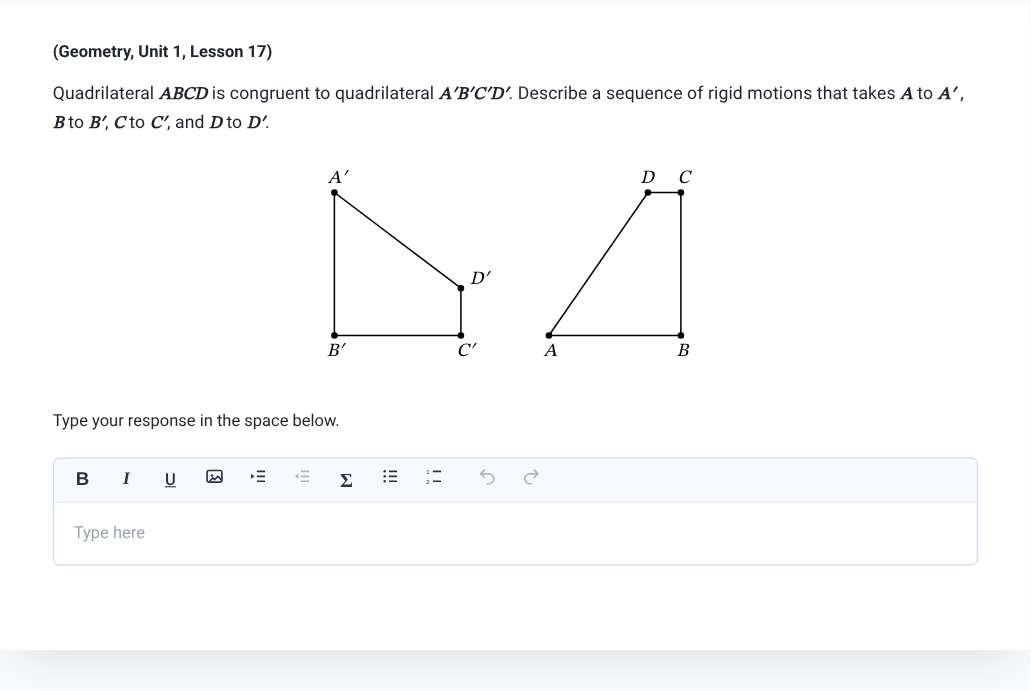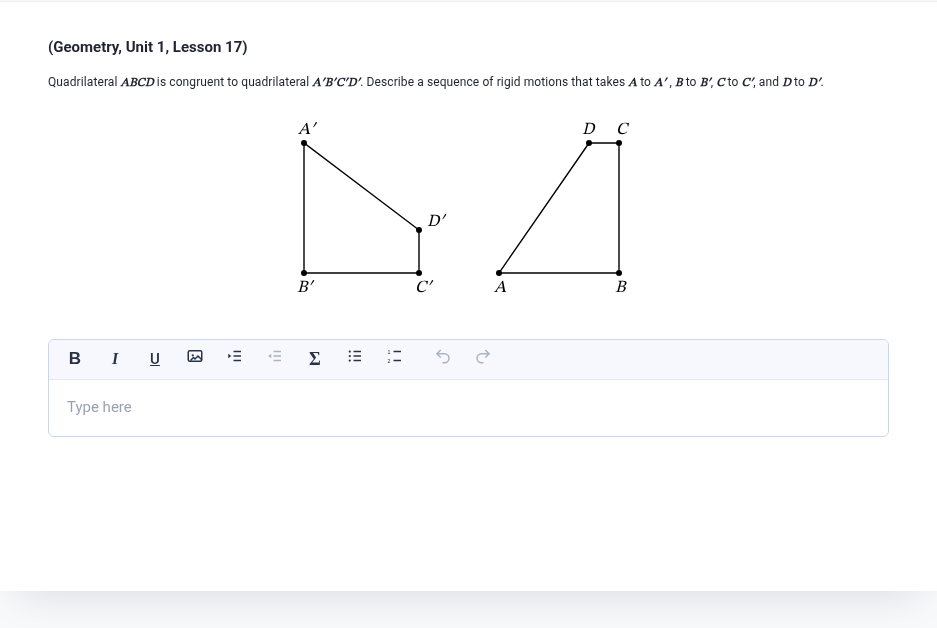--- a/index.html
+++ b/index.html
@@ -19,21 +19,21 @@
     min-height: 590px;
     box-shadow: 0 20px 40px -20px rgba(15,23,42,0.15);
   }
   .meta {
     font-size: 15px;
     color: #1f2430;
     margin-bottom: 14px;
     font-weight: bold;
   }
   .prompt {
-    font-size: 12px;
+    font-size: 16px;
     color: #1f2430;
     letter-spacing: 0.1px;
     margin-bottom: 8px;
     max-width: 870px;
   }
   .math { font-family: "Cambria Math", "STIX Two Math", "Times New Roman", serif; font-style: italic; font-weight: 700; }
   .diagram-wrap {
     display: flex;
     justify-content: center;
     margin: 20px 0 26px 0;
@@ -120,20 +120,21 @@
         <text x="146" y="179">C′</text>
         <text x="158" y="113">D′</text>
         <text x="225" y="179">A</text>
         <text x="346" y="179">B</text>
         <text x="347" y="21">C</text>
         <text x="313" y="21">D</text>
       </g>
     </svg>
   </div>
 
+  <div class="instr">Type your response in the space below.</div>
 
   <div class="editor">
     <div class="toolbar">
 
       <div class="tbtn b-letter">B</div>
       <div class="tbtn i-letter">I</div>
       <div class="tbtn u-letter">U</div>
 
       <div class="tbtn">
         <span>

